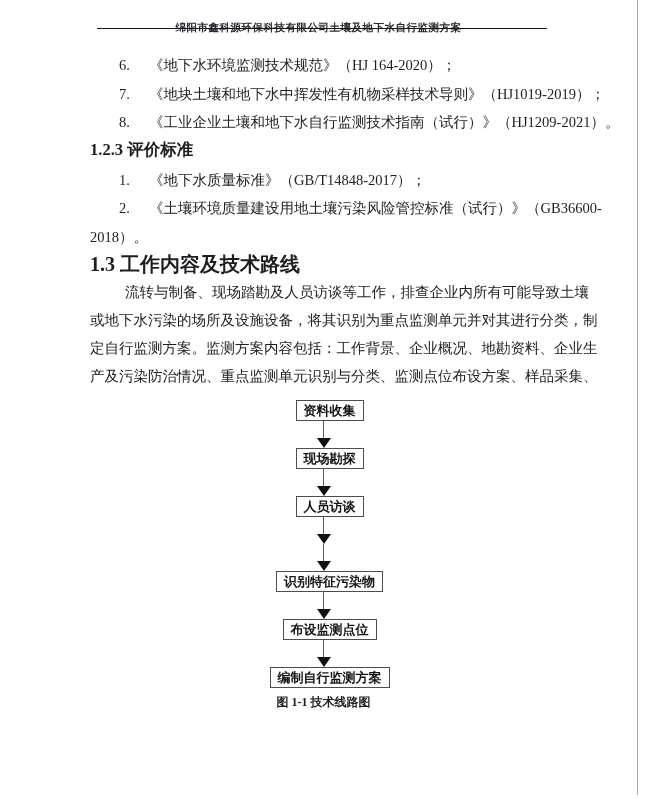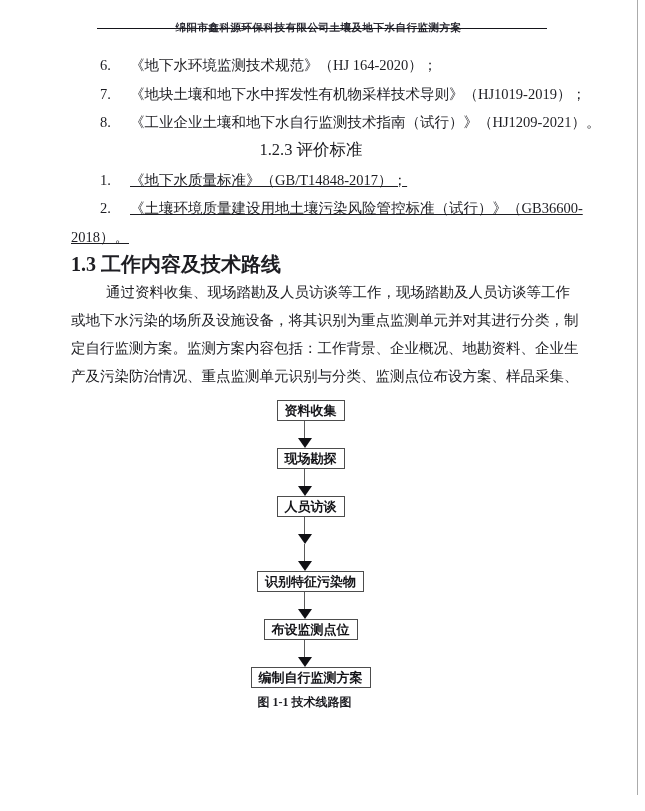--- a/index.html
+++ b/index.html
@@ -18,28 +18,28 @@
     color:#2a2a33; font-weight:bold;margin-top:10px;
   }
   .header-rule {
     position:absolute; top:28px; left:97px; width:450px;
     border-top:1.6px solid #15151a;
   }
   .page-edge {
     position:absolute; top:0; left:637px; width:1px; height:795px;
     background:#ababab;
   }
-  .content { position:absolute; left:71px; top:51px; width:480px; }
+  .content { position:absolute; left:90px; top:51px; width:480px; }
   .line {
     line-height:28.5px; font-size:14.5px; white-space:nowrap;
   }
   .num { display:inline-block; width:30px; margin-left:29px; }
-  .h123 { margin-top:2px; font-size:16.5px; font-weight:normal; line-height:22px; white-space:nowrap;text-align:center; }
+  .h123 { margin-top:2px; font-size:16.5px; font-weight:bold; line-height:22px; white-space:nowrap; }
   .h13  { font-size:20px;  font-weight:bold; line-height:26px; white-space:nowrap; }
-  .eval-list { margin-top:5px;text-decoration:underline; }
+  .eval-list { margin-top:5px; }
   .para { margin-top:1px; }
   .para .pline { line-height:28px; font-size:14.5px; white-space:nowrap; }
   .para .indent { padding-left:35px; }
   .flow { margin-top:10px; display:flex; flex-direction:column; align-items:center; width:467px; }
   .fbox {
     border:1px solid #4d4d4d; background:#ffffff;
     padding:1px 7px; font-size:13px; font-weight:bold; line-height:17px;
     white-space:nowrap; color:#141418;margin-left:12px;
   }
   .arrow { display:flex; flex-direction:column; align-items:center; height:27px; }
@@ -79,21 +79,21 @@
     </div>
     <div class="line">
       <span class="num">2.</span><span>《土壤环境质量建设用地土壤污染风险管控标准（试行）》（GB36600-</span>
     </div>
     <div class="line">2018）。</div>
   </div>
 
   <div class="h13">1.3 工作内容及技术路线</div>
 
   <div class="para">
-    <div class="pline indent">通过资料收集、现场踏勘及人员访谈等工作，现场踏勘及人员访谈等工作</div>
+    <div class="pline indent">流转与制备、现场踏勘及人员访谈等工作，排查企业内所有可能导致土壤</div>
     <div class="pline">或地下水污染的场所及设施设备，将其识别为重点监测单元并对其进行分类，制</div>
     <div class="pline">定自行监测方案。监测方案内容包括：工作背景、企业概况、地勘资料、企业生</div>
     <div class="pline">产及污染防治情况、重点监测单元识别与分类、监测点位布设方案、样品采集、</div>
   </div>
 
   <div class="flow">
     <div class="fbox">资料收集</div>
     <div class="arrow">
         <div class="stem"></div>
         <div class="ahead"></div>

